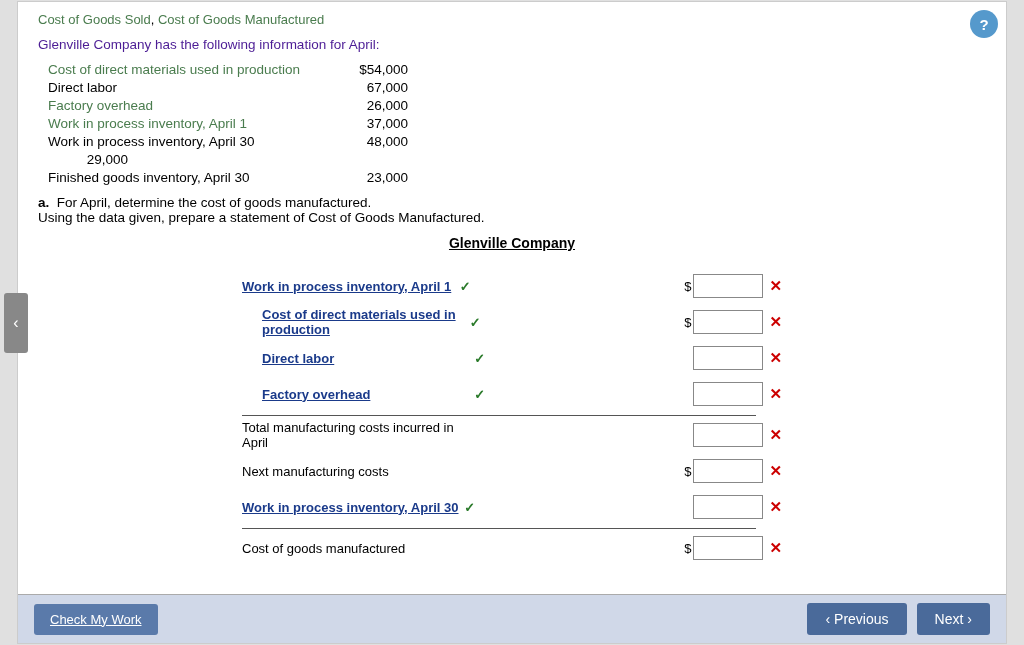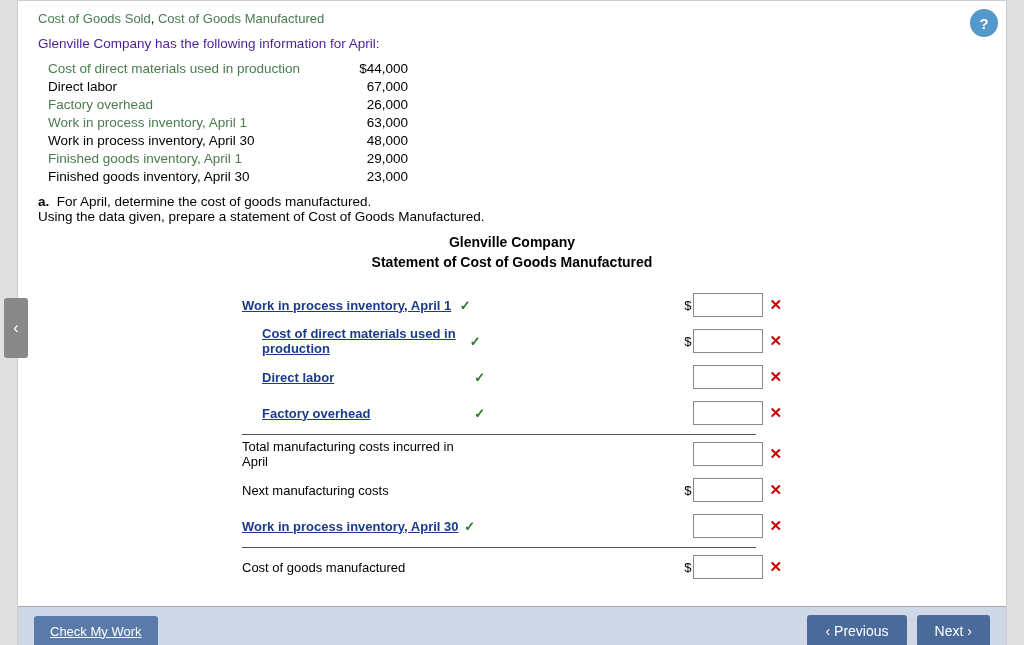--- a/index.html
+++ b/index.html
@@ -17,21 +17,21 @@
       width: 990px;
       background: #fff;
       border: 1px solid #ccc;
       position: relative;
       min-height: 620px;
       display: flex;
       flex-direction: column;
     }
     .content-area {
       flex: 1;
-      padding: 10px 20px 18px 20px;
+      padding: 10px 20px 25px 20px;
       overflow-y: auto;
     }
     .breadcrumb {
       font-size: 13px;
       margin-bottom: 10px;
     }
     .breadcrumb a {
       color: #4a7c4e;
       text-decoration: none;
     }
@@ -69,20 +69,21 @@
     }
     .instruction-b {
       font-size: 13.5px;
       margin-bottom: 10px;
     }
     .statement-title {
       text-align: center;
       font-size: 14px;
       font-weight: bold;
       margin-bottom: 4px;
+      text-decoration: underline;
     }
     .form-section {
       margin: 0 auto;
       width: 540px;
     }
     .form-row {
       display: flex;
       align-items: center;
       margin-bottom: 6px;
       min-height: 30px;
@@ -198,59 +199,57 @@
     
     <div class="breadcrumb"><a style="color:#4a7c4e;text-decoration:none;">Cost of Goods Sold</a>, <a style="color:#4a7c4e;text-decoration:none;">Cost of Goods Manufactured</a></div>
 
     
     <p class="intro-text">Glenville Company has the following information for April:</p>
 
     
     <div class="data-table">
       <div class="data-row">
         <span class="data-label green">Cost of direct materials used in production</span>
-        <span class="data-value">$44,000</span>
+        <span class="data-value">$54,000</span>
       </div>
       <div class="data-row">
         <span class="data-label">Direct labor</span>
         <span class="data-value">67,000</span>
       </div>
       <div class="data-row">
         <span class="data-label green">Factory overhead</span>
         <span class="data-value">26,000</span>
       </div>
       <div class="data-row">
         <span class="data-label green">Work in process inventory, April 1</span>
-        <span class="data-value">63,000</span>
+        <span class="data-value">37,000</span>
       </div>
       <div class="data-row">
         <span class="data-label">Work in process inventory, April 30</span>
         <span class="data-value">48,000</span>
       </div>
       <div class="data-row">
-        <span class="data-label green">Finished goods inventory, April 1</span>
         <span class="data-value">29,000</span>
       </div>
       <div class="data-row">
         <span class="data-label">Finished goods inventory, April 30</span>
         <span class="data-value">23,000</span>
       </div>
     </div>
 
     
     <p class="instruction-a">
       <strong>a.</strong>&nbsp; For April, determine the cost of goods manufactured.
     </p>
 
     
     <p class="instruction-b">Using the data given, prepare a statement of Cost of Goods Manufactured.</p>
 
     
     <div class="statement-title">Glenville Company</div>
-    <div class="statement-title">Statement of Cost of Goods Manufactured</div>
 
     <br>
 
     
     <div class="form-section">
 
       <div class="form-row">
         <span class="form-row-label link-style">Work in process inventory, April 1</span>
         <span class="check-mark">✓</span>
         <span style="flex:1"></span>

